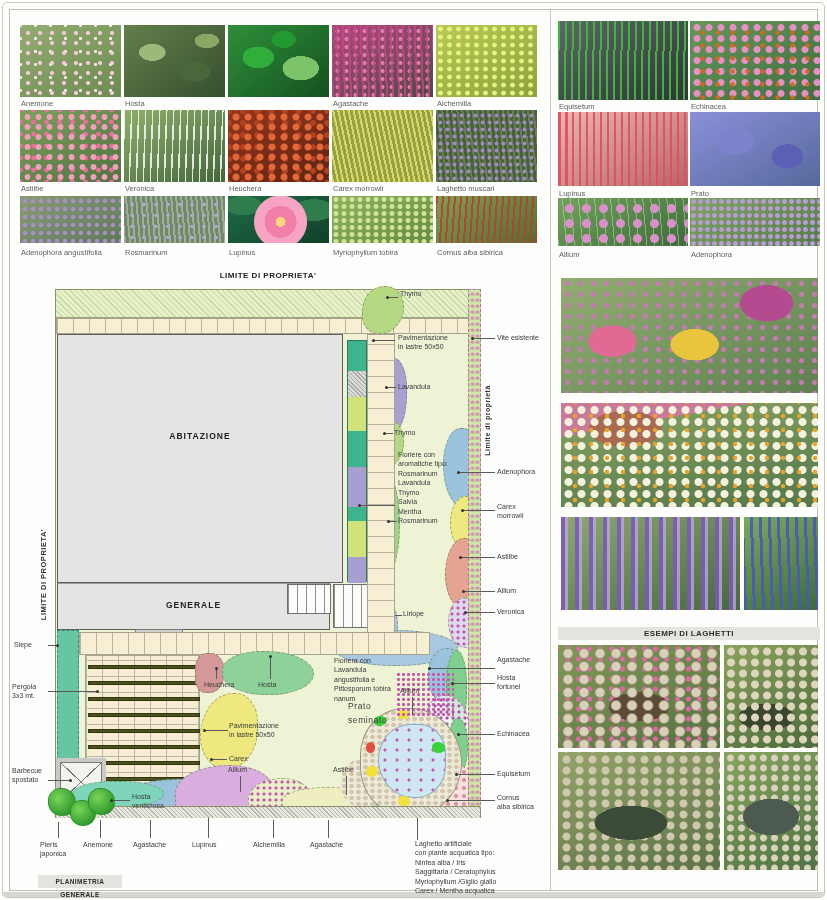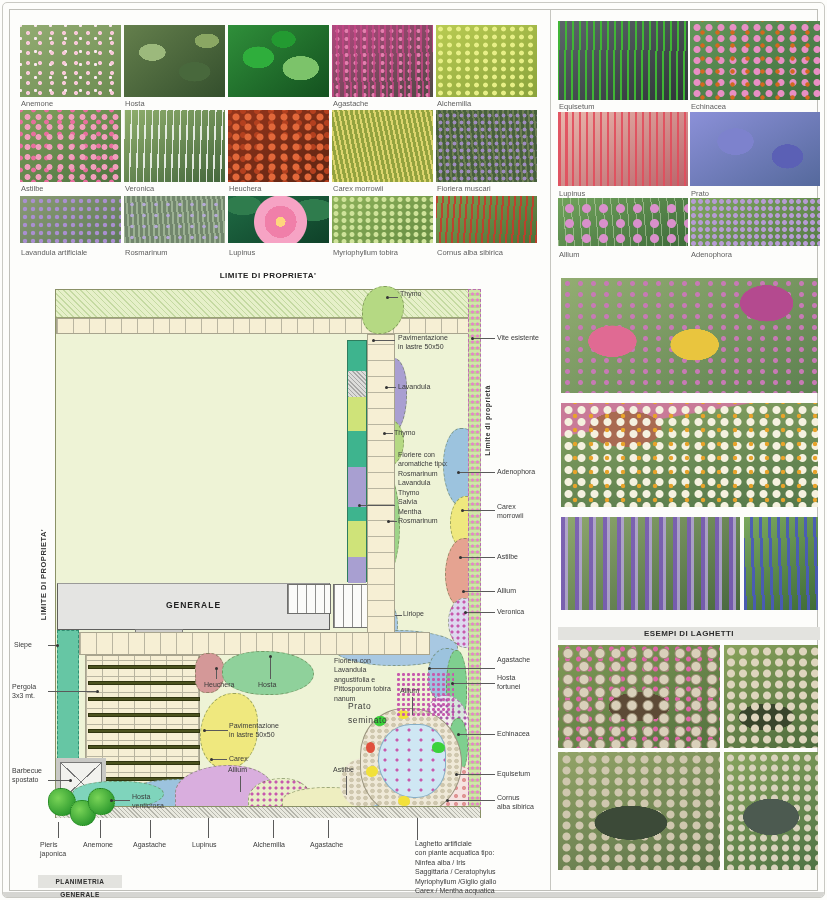--- a/index.html
+++ b/index.html
@@ -102,28 +102,28 @@
 
   <div class="abs photo p-astilbe" style="left:20px;top:110px;width:101px;height:72px;"></div>
   <div class="abs photo p-veronica" style="left:124px;top:110px;width:101px;height:72px;"></div>
   <div class="abs photo p-heuchera" style="left:228px;top:110px;width:101px;height:72px;"></div>
   <div class="abs photo p-carexm" style="left:332px;top:110px;width:101px;height:72px;"></div>
   <div class="abs photo p-liriope" style="left:436px;top:110px;width:101px;height:72px;"></div>
   <div class="abs cap" style="left:21px;top:184px;">Astilbe</div>
   <div class="abs cap" style="left:125px;top:184px;">Veronica</div>
   <div class="abs cap" style="left:229px;top:184px;">Heuchera</div>
   <div class="abs cap" style="left:333px;top:184px;">Carex morrowii</div>
-  <div class="abs cap" style="left:437px;top:184px;">Fioriera muscari</div>
+  <div class="abs cap" style="left:437px;top:184px;">Laghetto muscari</div>
 
   <div class="abs photo p-lavandula" style="left:20px;top:196px;width:101px;height:47px;"></div>
   <div class="abs photo p-rosmarinum" style="left:124px;top:196px;width:101px;height:47px;"></div>
   <div class="abs photo p-ninfea" style="left:228px;top:196px;width:101px;height:47px;"></div>
   <div class="abs photo p-pittosporum" style="left:332px;top:196px;width:101px;height:47px;"></div>
   <div class="abs photo p-cornusph" style="left:436px;top:196px;width:101px;height:47px;"></div>
-  <div class="abs cap" style="left:21px;top:248px;">Lavandula artificiale</div>
+  <div class="abs cap" style="left:21px;top:248px;">Adenophora angustifolia</div>
   <div class="abs cap" style="left:125px;top:248px;">Rosmarinum</div>
   <div class="abs cap" style="left:229px;top:248px;">Lupinus</div>
   <div class="abs cap" style="left:333px;top:248px;">Myriophyllum tobira</div>
   <div class="abs cap" style="left:437px;top:248px;">Cornus alba sibirica</div>
 
   <div class="abs lbl b" style="left:55px;top:271px;width:426px;text-align:center;font-size:8px;letter-spacing:.5px;">LIMITE DI PROPRIETA'</div>
 
   <div class="abs lawn" style="left:55px;top:289px;width:426px;height:529px;"></div>
   <div class="abs hatchgreen" style="left:56px;top:290px;width:424px;height:28px;"></div>
   <div class="abs tilesv" style="left:56px;top:318px;width:424px;height:16px;"></div>
@@ -132,20 +132,23 @@
   <div class="abs blob" style="left:373px;top:358px;width:34px;height:78px;background:#a99fd1;border-radius:60% 40% 55% 45%;"></div>
   <div class="abs blob" style="left:368px;top:418px;width:36px;height:50px;background:#b5d983;border-radius:45% 55% 60% 40%;"></div>
   <div class="abs blob" style="left:352px;top:455px;width:48px;height:130px;background:#9ed489;border-radius:40% 60% 50% 50%;"></div>
   <div class="abs blob" style="left:443px;top:428px;width:38px;height:80px;background:#9cc3de;border-radius:50% 50% 40% 60%;"></div>
   <div class="abs blob" style="left:450px;top:496px;width:31px;height:54px;background:#efe87e;border-radius:55% 45% 45% 55%;"></div>
   <div class="abs blob" style="left:445px;top:538px;width:36px;height:70px;background:#e5a391;border-radius:55% 45% 50% 50%;"></div>
   <div class="abs blob dotspink" style="left:448px;top:598px;width:33px;height:50px;background-color:#ded9ef;border-radius:50% 50% 45% 55%;"></div>
   <div class="abs blob" style="left:368px;top:598px;width:30px;height:58px;background:#a8c8e2;border-radius:50% 50% 55% 45%;"></div>
   <div class="abs blob" style="left:333px;top:630px;width:125px;height:36px;background:#a8c8e2;border-radius:50% 50% 50% 50%;"></div>
 
+  <div class="abs bld" style="left:57px;top:334px;width:286px;height:249px;text-align:center;">
+    <div class="lbl b" style="margin-top:96px;font-size:8.5px;letter-spacing:1px;">ABITAZIONE</div>
+  </div>
   <div class="abs bld" style="left:57px;top:583px;width:273px;height:47px;border-top:1px solid #9a9a98;text-align:center;">
     <div class="lbl b" style="margin-top:16px;font-size:8.5px;letter-spacing:1px;">GENERALE</div>
   </div>
   <div class="abs steps" style="left:287px;top:584px;width:44px;height:30px;"></div>
   <div class="abs steps" style="left:333px;top:584px;width:62px;height:44px;"></div>
   <div class="abs landing" style="left:135px;top:629px;width:48px;height:20px;">
     <span>▼</span>
   </div>
 
   <div class="abs" style="left:347px;top:340px;width:20px;height:242px;border:1px solid #2e7d5e;">

